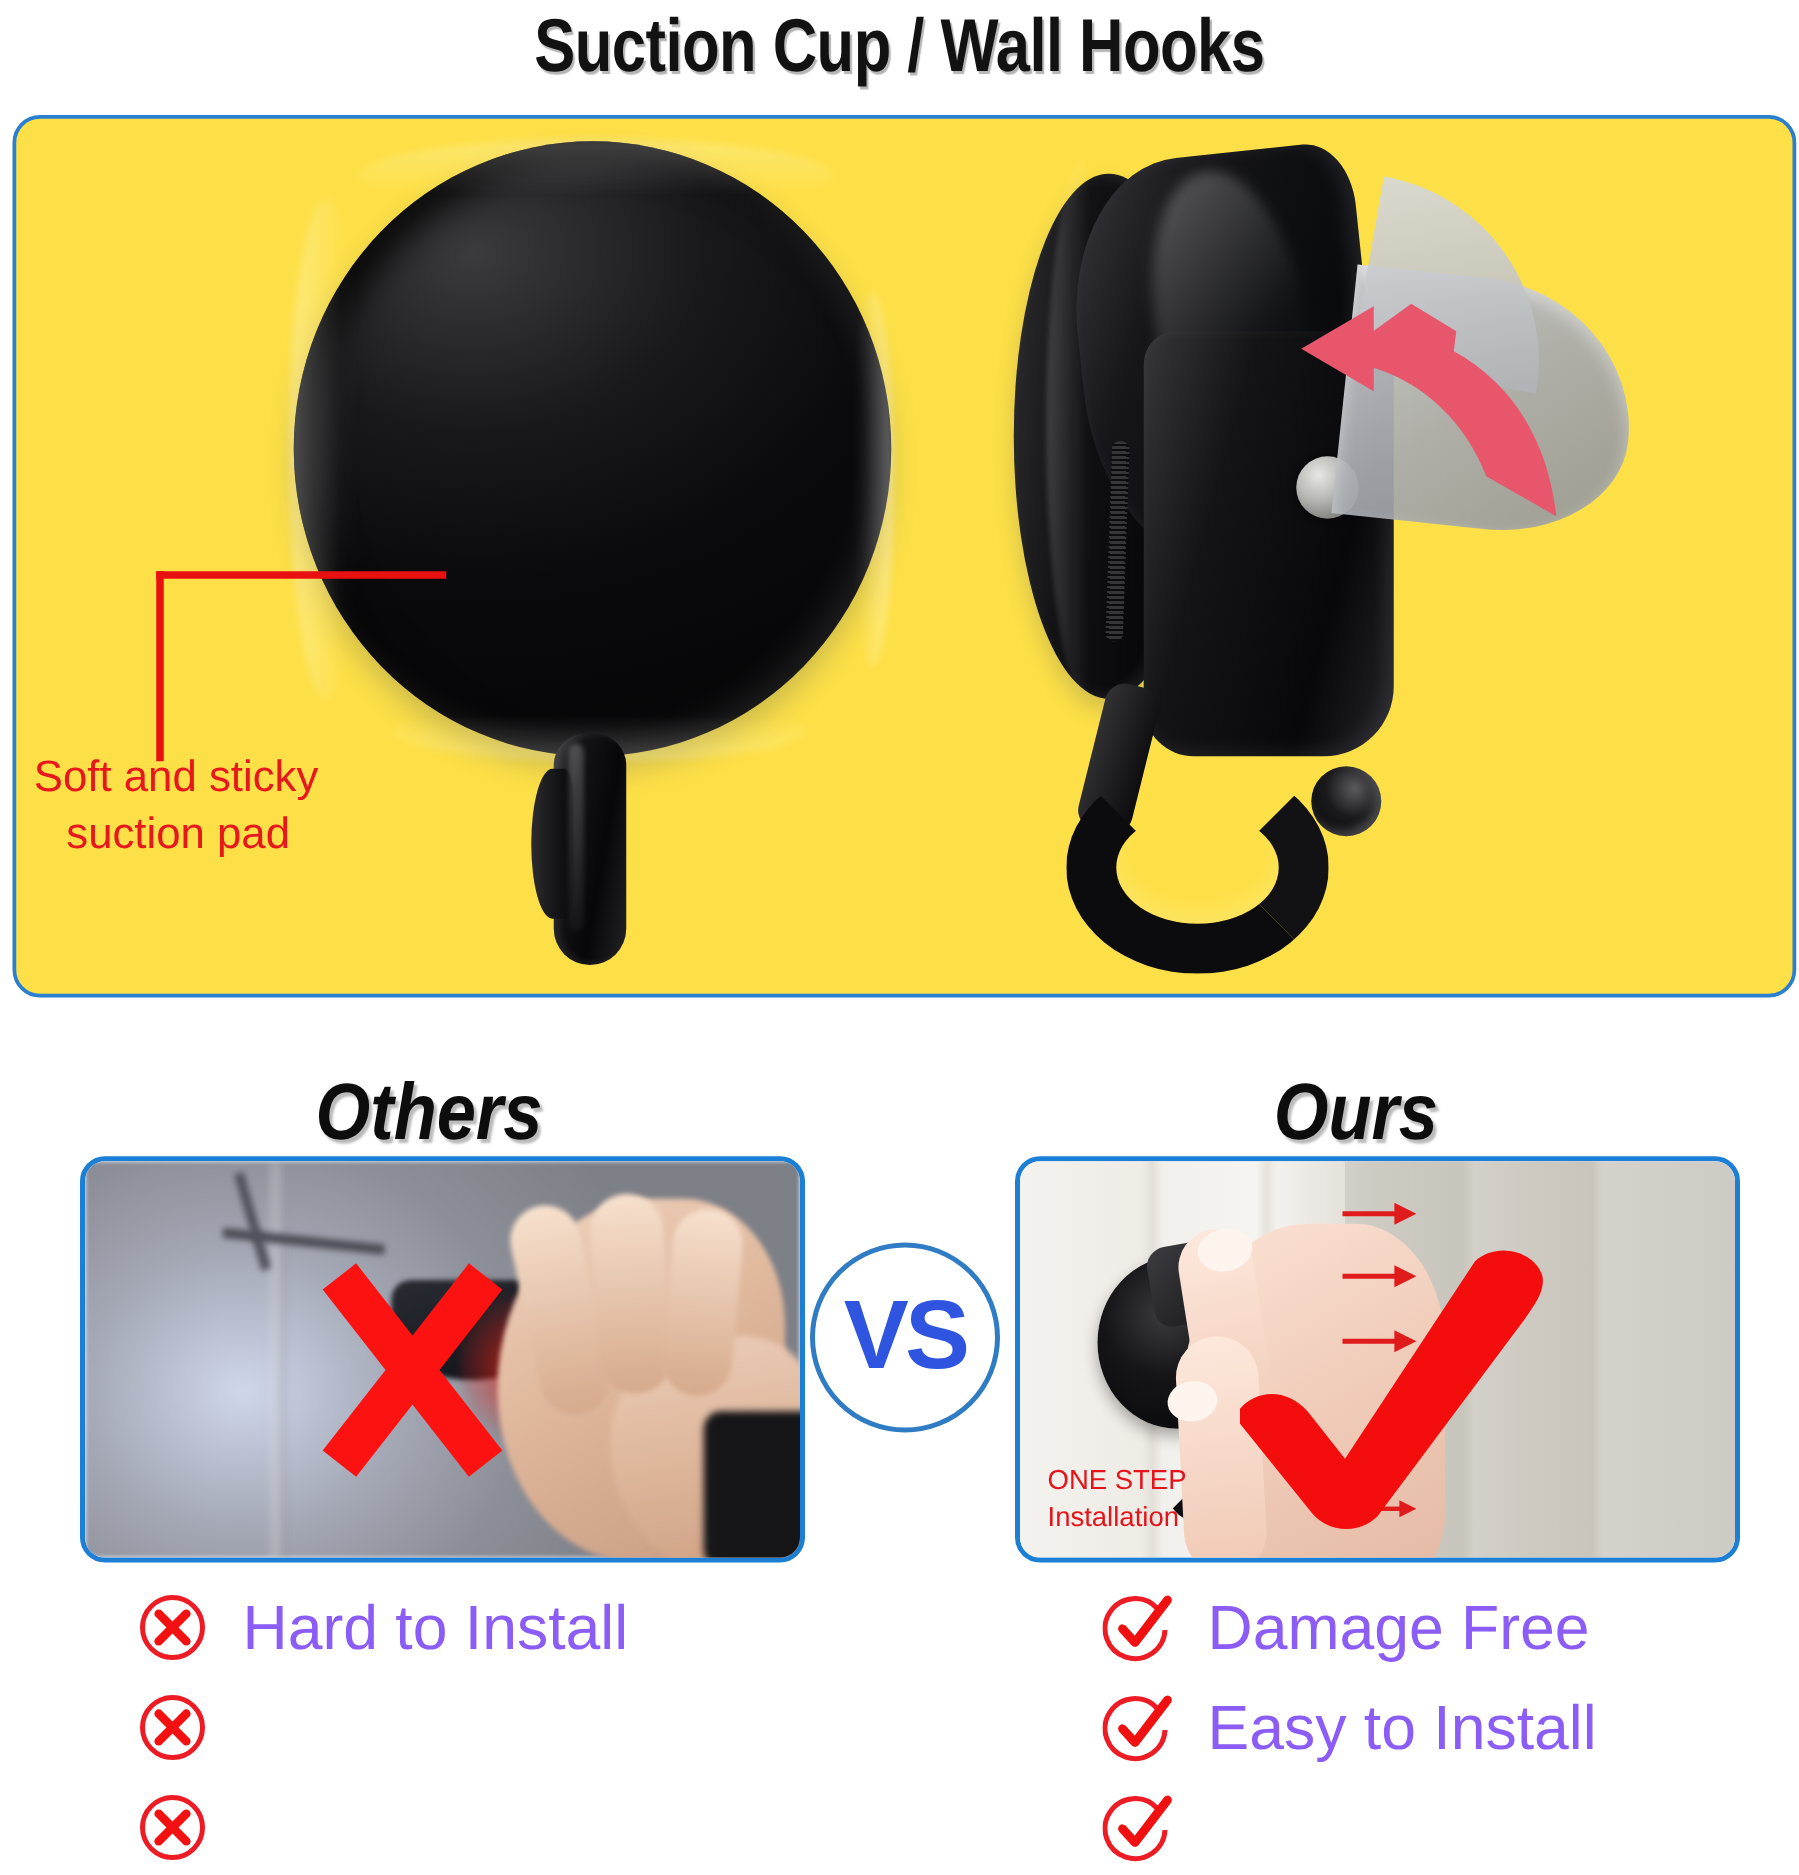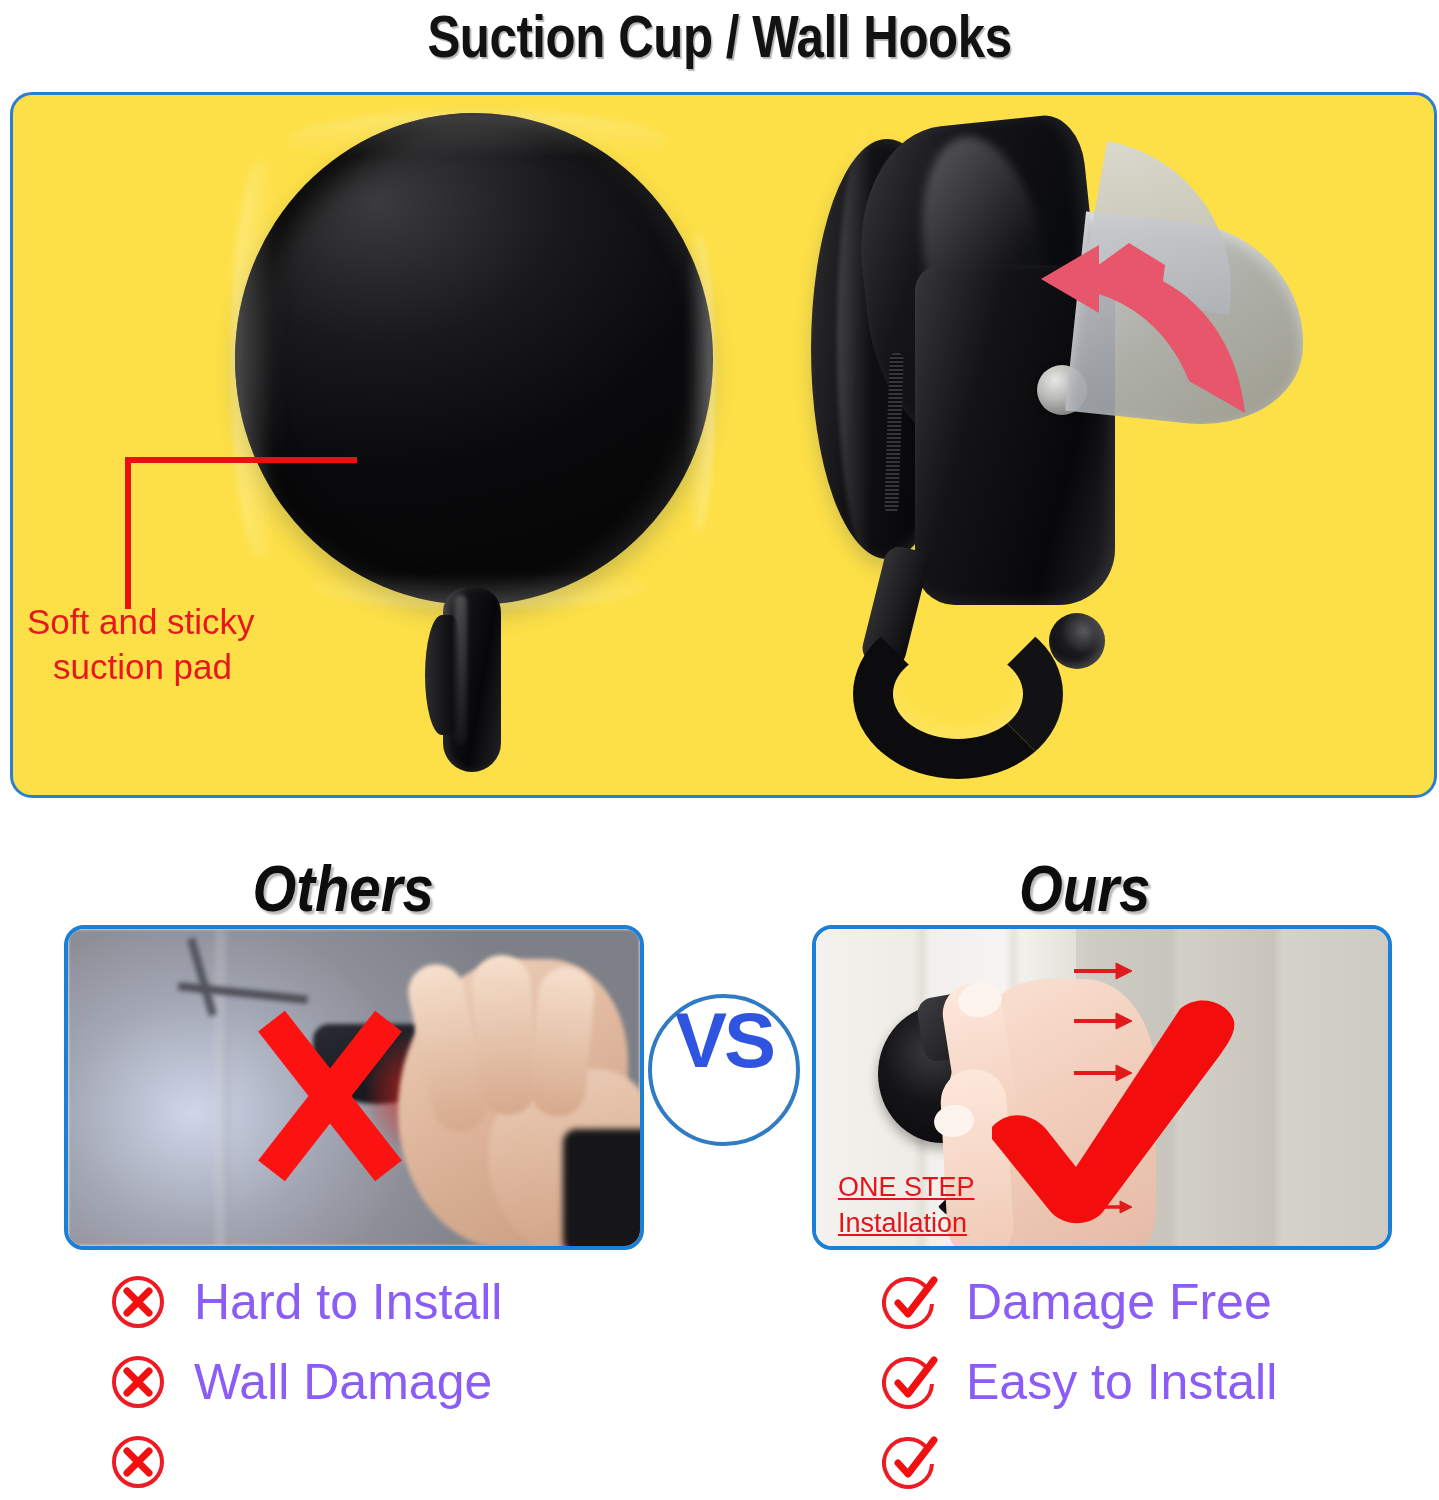--- a/index.html
+++ b/index.html
@@ -364,40 +364,39 @@
   }
   .photoR .nail2 {
     position: absolute; left: 118px; top: 176px; width: 40px; height: 32px;
     background: #fdf4ee; border-radius: 50%; transform: rotate(-8deg);
   }
   .checkWrap { position: absolute; left: 168px; top: 70px; width: 260px; height: 230px; }
   .arrowsR { position: absolute; left: 0; top: 0; width: 580px; height: 325px; }
 
   .oneStep {
     position: absolute; left: 22px; top: 240px;
-    color: #e4141a; font-size: 27px; line-height: 1.35;
+    color: #e4141a; font-size: 22px; line-height: 1.35;
     font-family: "Liberation Sans", sans-serif;
-    text-decoration: underline;
   }
   .noTrace {
     position: absolute; left: 330px; top: 148px;
     color: #ef2b2b; font-size: 31px; line-height: 1.25;
     font-family: "Liberation Sans", sans-serif;
     text-shadow: 0 0 2px rgba(255,255,255,0.55);
   }
   .noTrace .l2 { display: block; padding-left: 10px; }
 
   
   .vs {
     position: absolute; left: 648px; top: 994px;
     width: 152px; height: 152px;
     border: 4px solid #2f7cc4;
     border-radius: 50%;
     background: #ffffff;
-    display: flex; justify-content: center;
+    display: flex; align-items: center; justify-content: center;
   }
   .vs span {
     font-weight: bold; font-size: 78px; color: #2f55e0;
     letter-spacing: -3px;
     transform: translateY(-3px);
     font-family: "Liberation Sans", sans-serif;
   }
 
   
   .bullets { position: absolute; top: 1262px; }
@@ -552,21 +551,20 @@
       <span class="lbl">Hard to Install</span>
     </div>
     <div class="brow">
       <span class="ic">
         <svg width="56" height="56" viewBox="0 0 56 56">
           <circle cx="28" cy="28" r="24" fill="none" stroke="#ed1c24" stroke-width="4"></circle>
           <line x1="17" y1="17" x2="39" y2="39" stroke="#f21010" stroke-width="7" stroke-linecap="round"></line>
           <line x1="39" y1="17" x2="17" y2="39" stroke="#f21010" stroke-width="7" stroke-linecap="round"></line>
         </svg>
       </span>
-      <span class="lbl">Wall Damage</span>
     </div>
     <div class="brow">
       <span class="ic">
         <svg width="56" height="56" viewBox="0 0 56 56">
           <circle cx="28" cy="28" r="24" fill="none" stroke="#ed1c24" stroke-width="4"></circle>
           <line x1="17" y1="17" x2="39" y2="39" stroke="#f21010" stroke-width="7" stroke-linecap="round"></line>
           <line x1="39" y1="17" x2="17" y2="39" stroke="#f21010" stroke-width="7" stroke-linecap="round"></line>
         </svg>
       </span>
     </div>

